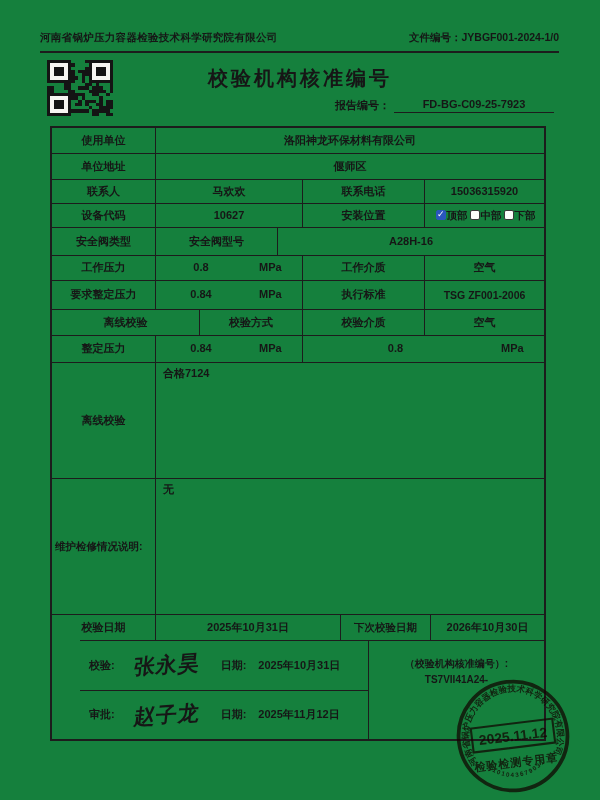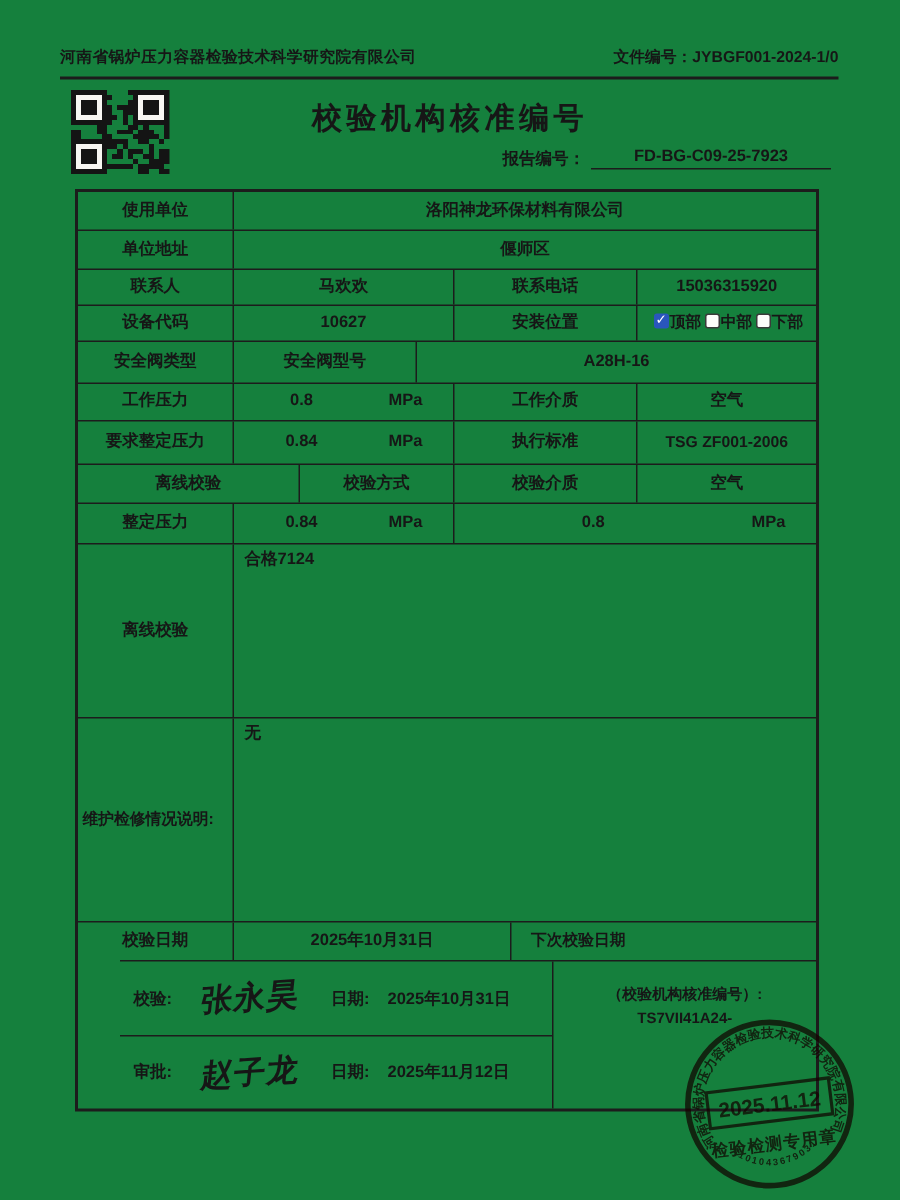--- a/index.html
+++ b/index.html
@@ -268,20 +268,21 @@
 
     <div class="tr r11">
       <div class="td c1 leftlbl">维护检修情况说明:</div>
       <div class="td fill topleft">无</div>
     </div>
 
     <div class="tr r12">
       <div class="td c1">校验日期</div>
       <div class="td w185">2025年10月31日</div>
       <div class="td w90">下次校验日期</div>
+      <div class="td fill">2026年10月30日</div>
     </div>
 
     <div class="sigblock">
       <div class="sigleft">
         <div class="sigrow">
           <span>校验:</span>
           <span class="sig">张永昊</span>
           <span>日期:</span>
           <span class="sigdate">2025年10月31日</span>
         </div>

